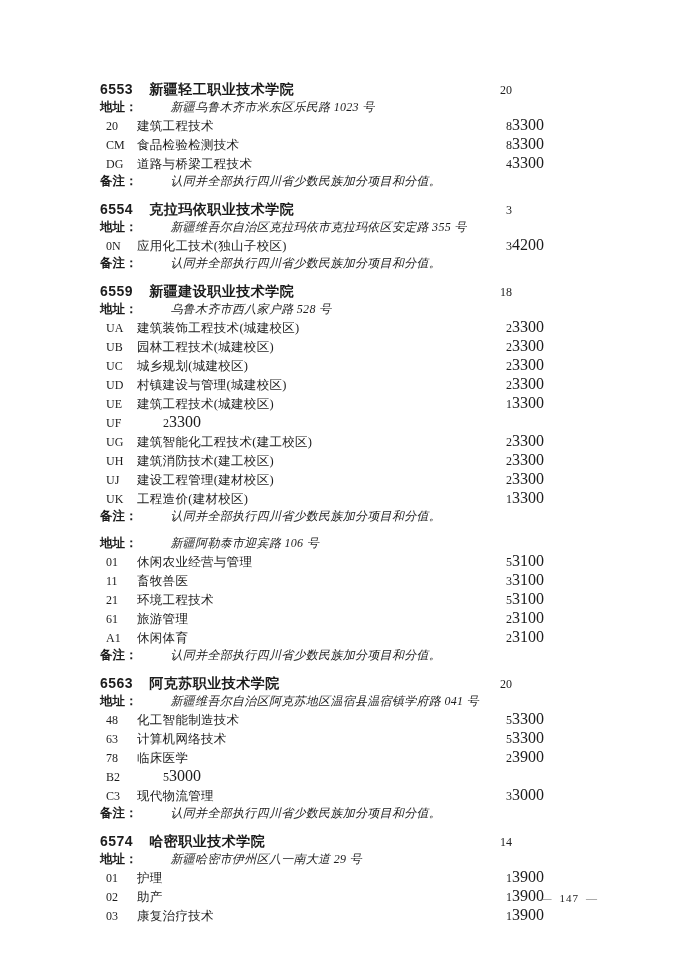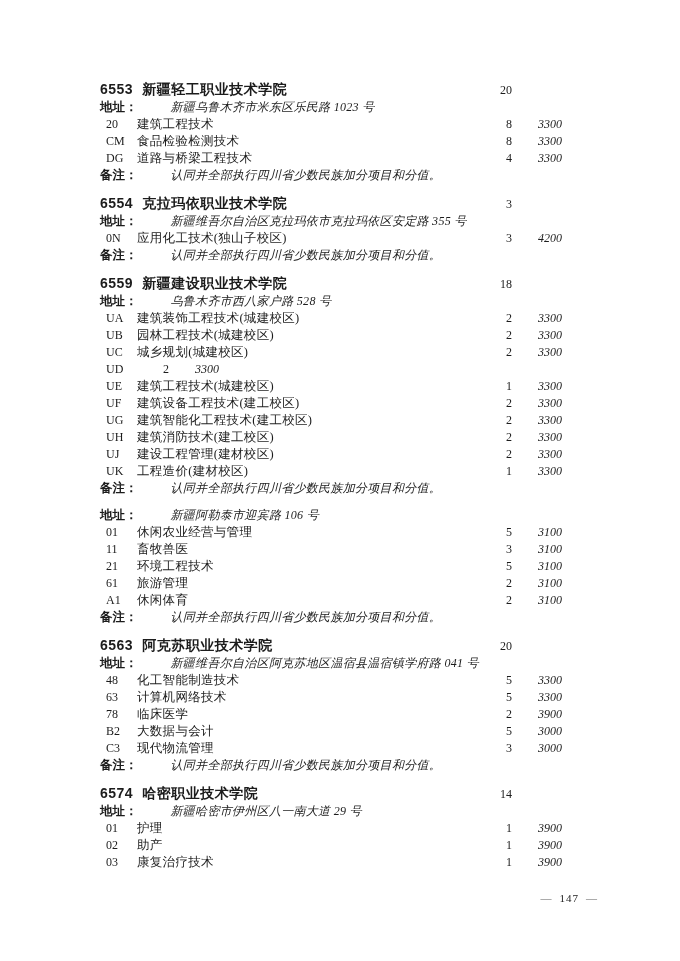--- a/index.html
+++ b/index.html
@@ -27,21 +27,21 @@
     align-items: baseline;
     line-height: 17px;
     font-size: 12.5px;
   }
   .school-header {
     font-family: "Liberation Sans", "DejaVu Sans", sans-serif;
     font-weight: bold;
     font-size: 14px;
     line-height: 18px;
   }
-  .school-code { margin-right: 9px; letter-spacing: 0.5px; }
+  .school-code { margin-right: 16px; letter-spacing: 0.5px; }
   .school-name { flex: 1; letter-spacing: 0.5px; }
   .addr-label, .note-label {
     font-family: Liberation Serif, serif;
     font-weight: bold;
     font-size: 12.5px;
     margin-right: 4px;
     white-space: nowrap;
   }
   .addr-text, .note-text {
     font-style: italic;
@@ -59,25 +59,23 @@
   .major-name { flex: 1; letter-spacing: 0.3px; }
   .col-quota {
     width: 32px;
     text-align: right;
     font-family: "Liberation Serif", "DejaVu Serif", serif;
     font-weight: normal;
     font-size: 12px;
   }
   .col-fee {
     width: 50px;
-    text-align: right;
     font-family: "Liberation Serif", "DejaVu Serif", serif;
     font-weight: normal;
-    font-size: 12px;
-    font-style: italic;
+    font-size: 16px;
   }
   .page-footer {
     position: absolute;
     top: 892px;
     left: 470px;
     width: 135px;
     text-align: right;
     font-size: 11px;
     color: #222222;
     letter-spacing: 1px;
@@ -169,32 +167,32 @@
           <span class="col-fee">3300</span>
         </div>
         <div class="row major-row">
           <span class="major-code">UC</span>
           <span class="major-name">城乡规划(城建校区)</span>
           <span class="col-quota">2</span>
           <span class="col-fee">3300</span>
         </div>
         <div class="row major-row">
           <span class="major-code">UD</span>
+          <span class="major-name">村镇建设与管理(城建校区)</span>
           <span class="col-quota">2</span>
           <span class="col-fee">3300</span>
         </div>
         <div class="row major-row">
           <span class="major-code">UE</span>
           <span class="major-name">建筑工程技术(城建校区)</span>
           <span class="col-quota">1</span>
           <span class="col-fee">3300</span>
         </div>
         <div class="row major-row">
           <span class="major-code">UF</span>
-          <span class="major-name">建筑设备工程技术(建工校区)</span>
           <span class="col-quota">2</span>
           <span class="col-fee">3300</span>
         </div>
         <div class="row major-row">
           <span class="major-code">UG</span>
           <span class="major-name">建筑智能化工程技术(建工校区)</span>
           <span class="col-quota">2</span>
           <span class="col-fee">3300</span>
         </div>
         <div class="row major-row">
@@ -284,21 +282,20 @@
           <span class="col-fee">3300</span>
         </div>
         <div class="row major-row">
           <span class="major-code">78</span>
           <span class="major-name">临床医学</span>
           <span class="col-quota">2</span>
           <span class="col-fee">3900</span>
         </div>
         <div class="row major-row">
           <span class="major-code">B2</span>
-          <span class="major-name">大数据与会计</span>
           <span class="col-quota">5</span>
           <span class="col-fee">3000</span>
         </div>
         <div class="row major-row">
           <span class="major-code">C3</span>
           <span class="major-name">现代物流管理</span>
           <span class="col-quota">3</span>
           <span class="col-fee">3000</span>
         </div>
         <div class="row note-row">

